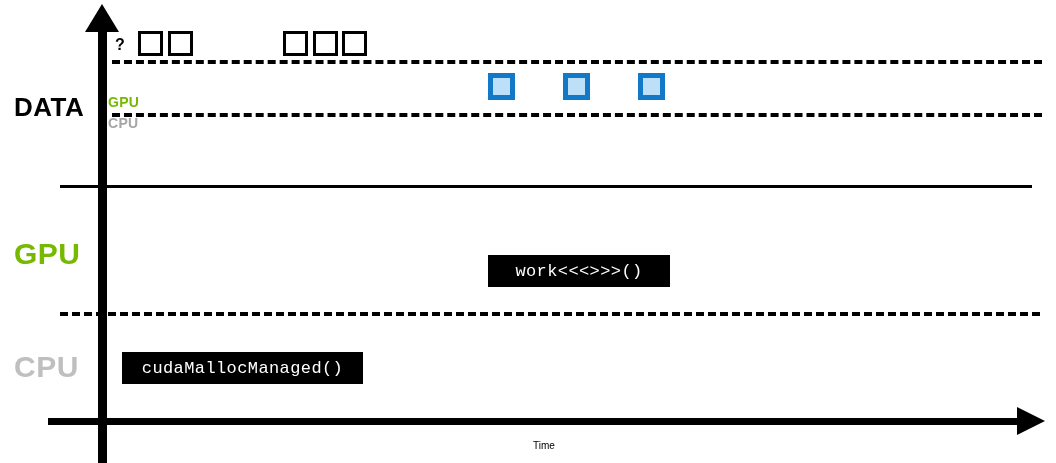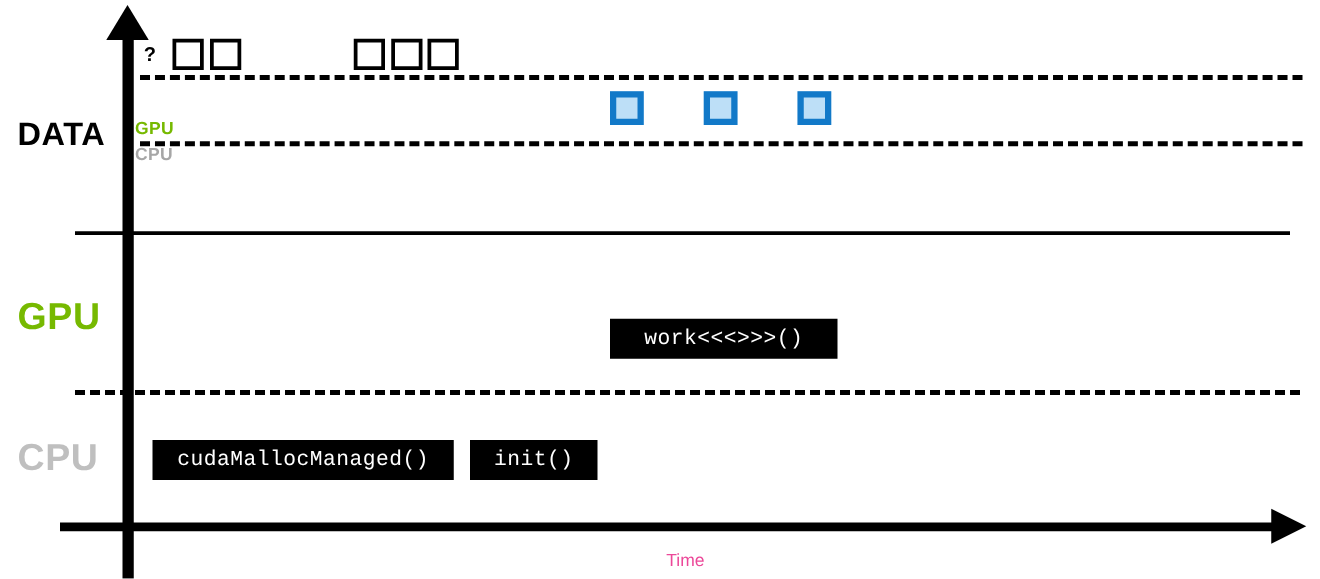--- a/index.html
+++ b/index.html
@@ -151,22 +151,22 @@
     display: flex;
     align-items: center;
     justify-content: center;
     white-space: nowrap;
     letter-spacing: 0.4px;
   }
 
   
   .axis-caption {
     position: absolute;
-    font-size: 14px;
-    color: #ec4899;
+    font-size: 10px;
+    color: #000000;
     white-space: nowrap;
   }
 </style>
 </head>
 <body>
 
 <div id="canvas">
 
   <div class="v-axis-head"></div>
   <div class="v-axis-line"></div>
@@ -198,17 +198,16 @@
   <div class="page-square white" style="left:342px; top:31px;"></div>
 
   <div class="page-square blue" style="left:488px; top:73px;"></div>
   <div class="page-square blue" style="left:563px; top:73px;"></div>
   <div class="page-square blue" style="left:638px; top:73px;"></div>
 
   <div class="code-block" style="left:122px; top:352px; width:241px; height:32px;">cudaMallocManaged()</div>
 
   <div class="code-block" style="left:488px; top:255px; width:182px; height:32px;">work&lt;&lt;&lt;&gt;&gt;&gt;()</div>
 
-  <div class="code-block" style="left:376px; top:352px; width:102px; height:32px;">init()</div>
 
   <div class="axis-caption" style="left:533px; top:440px;">Time</div>
 
 </div>
 
 </body></html>

